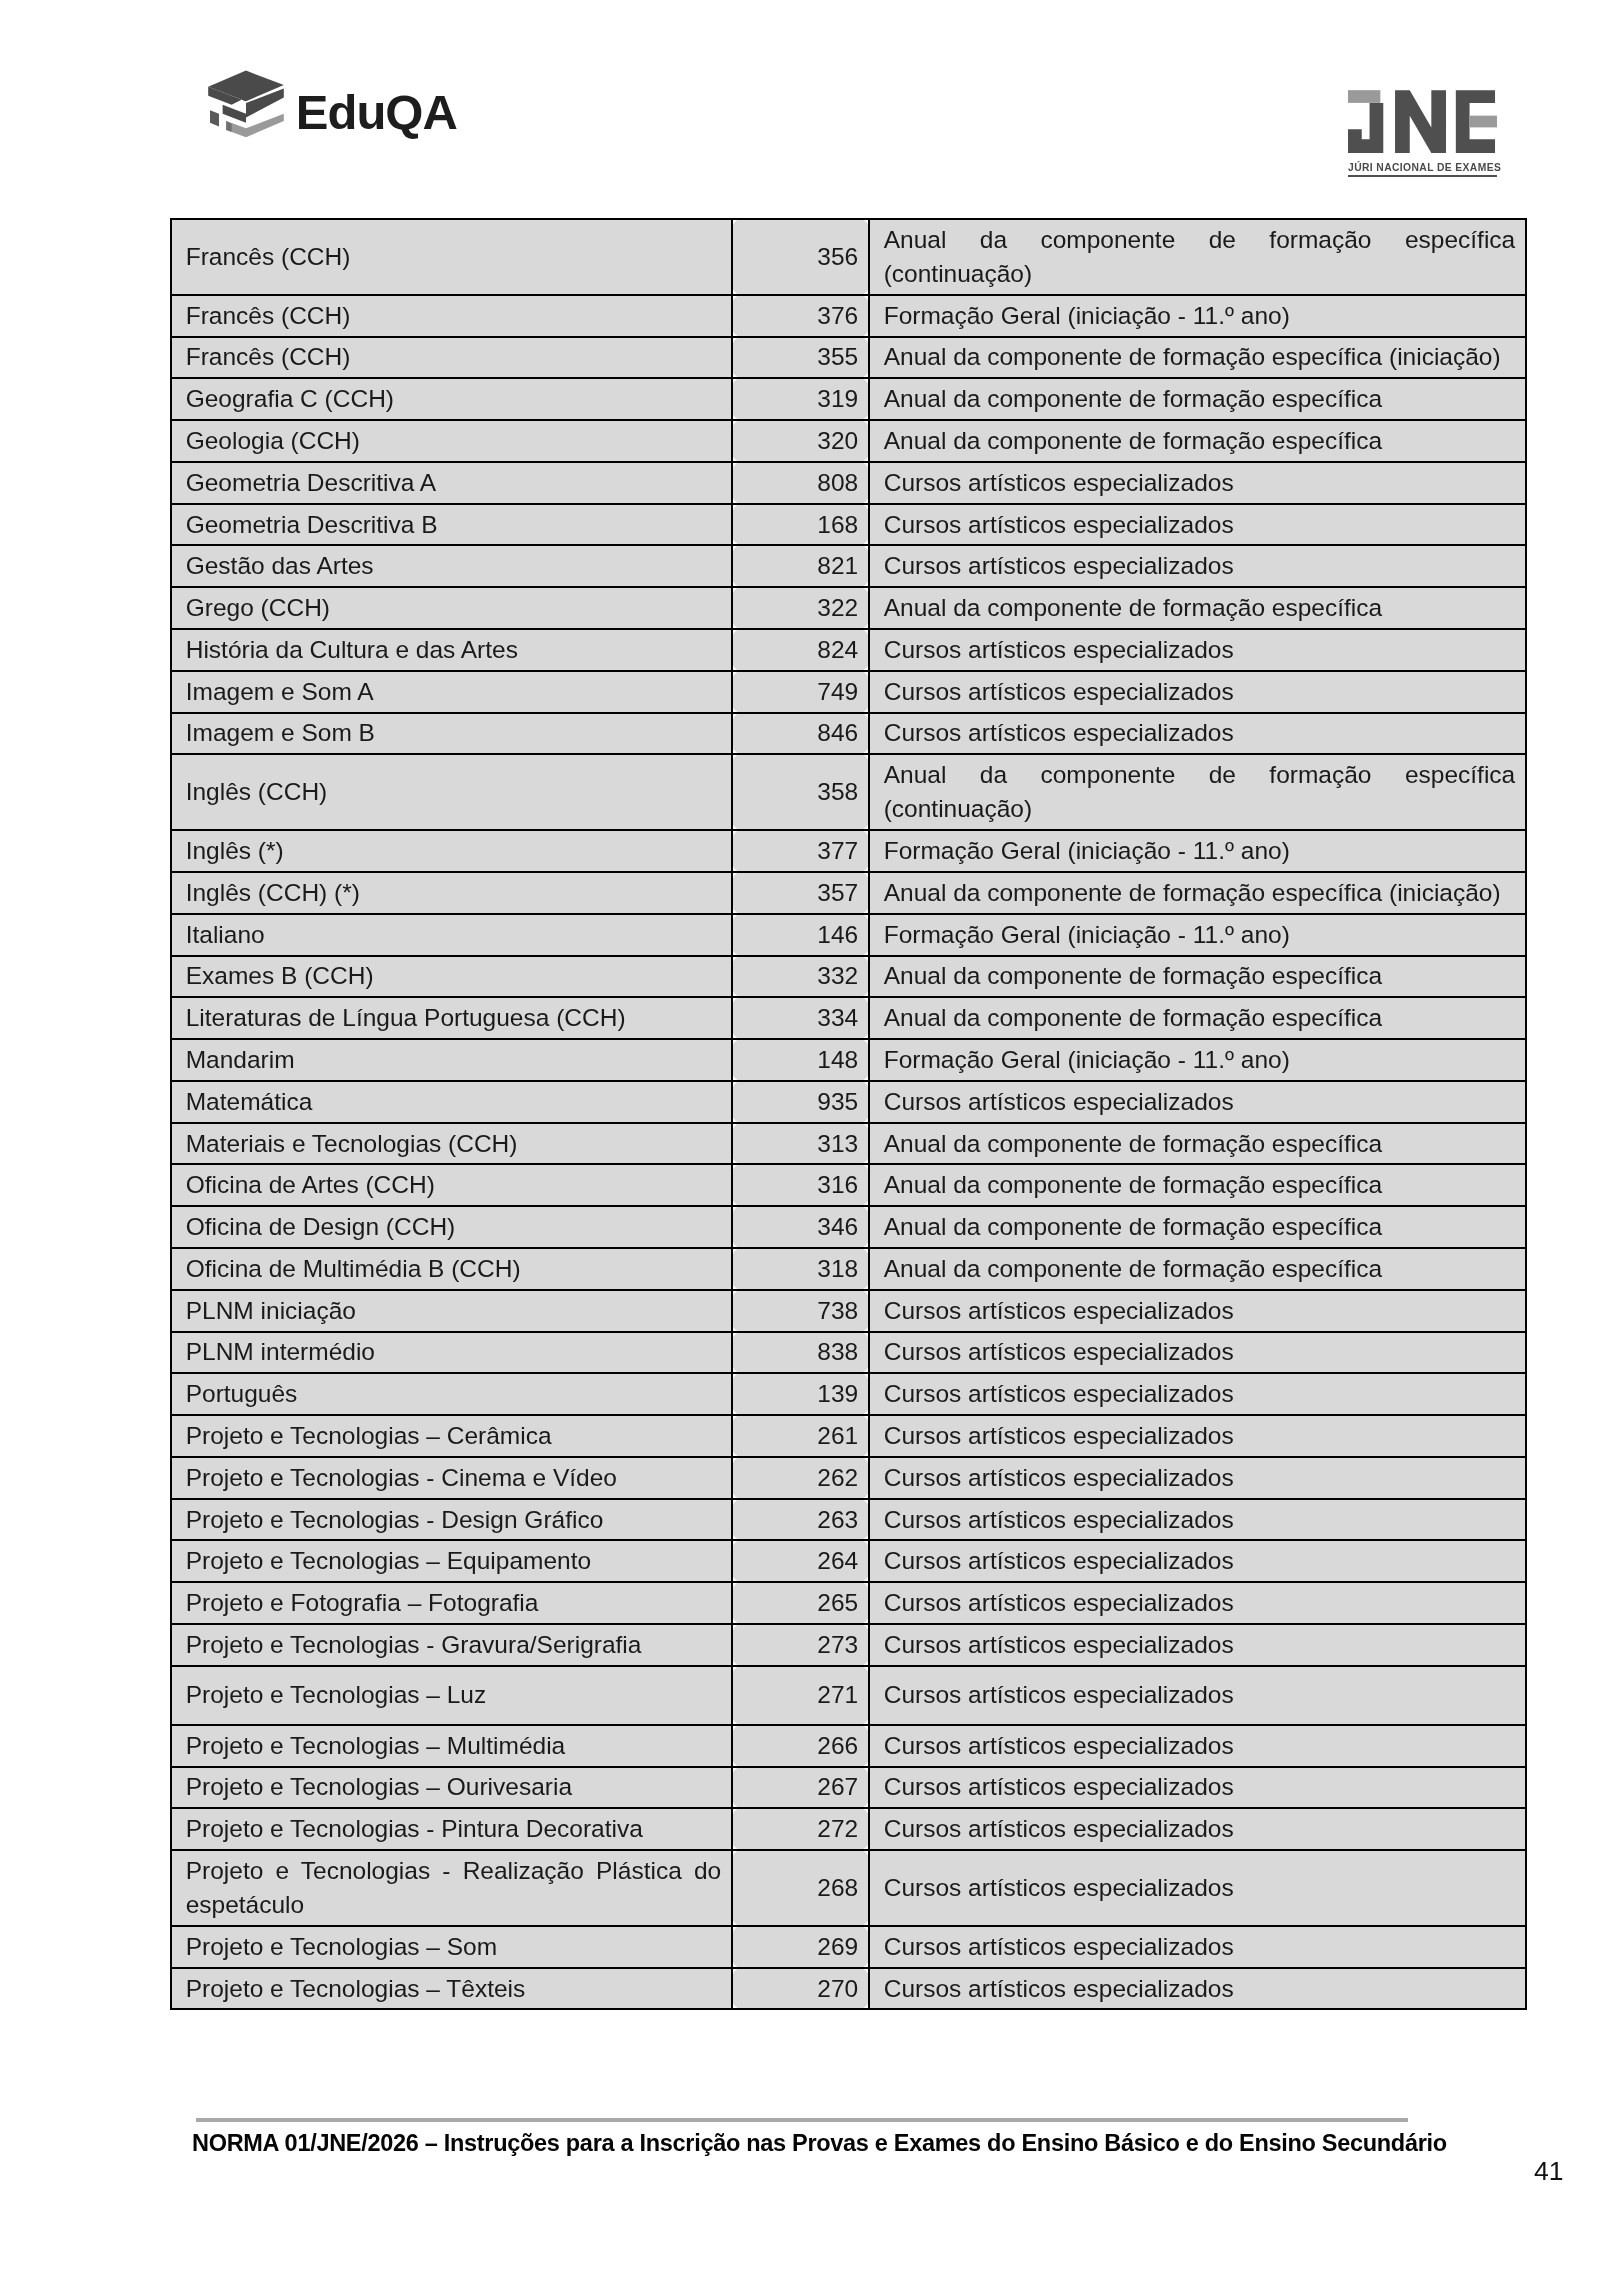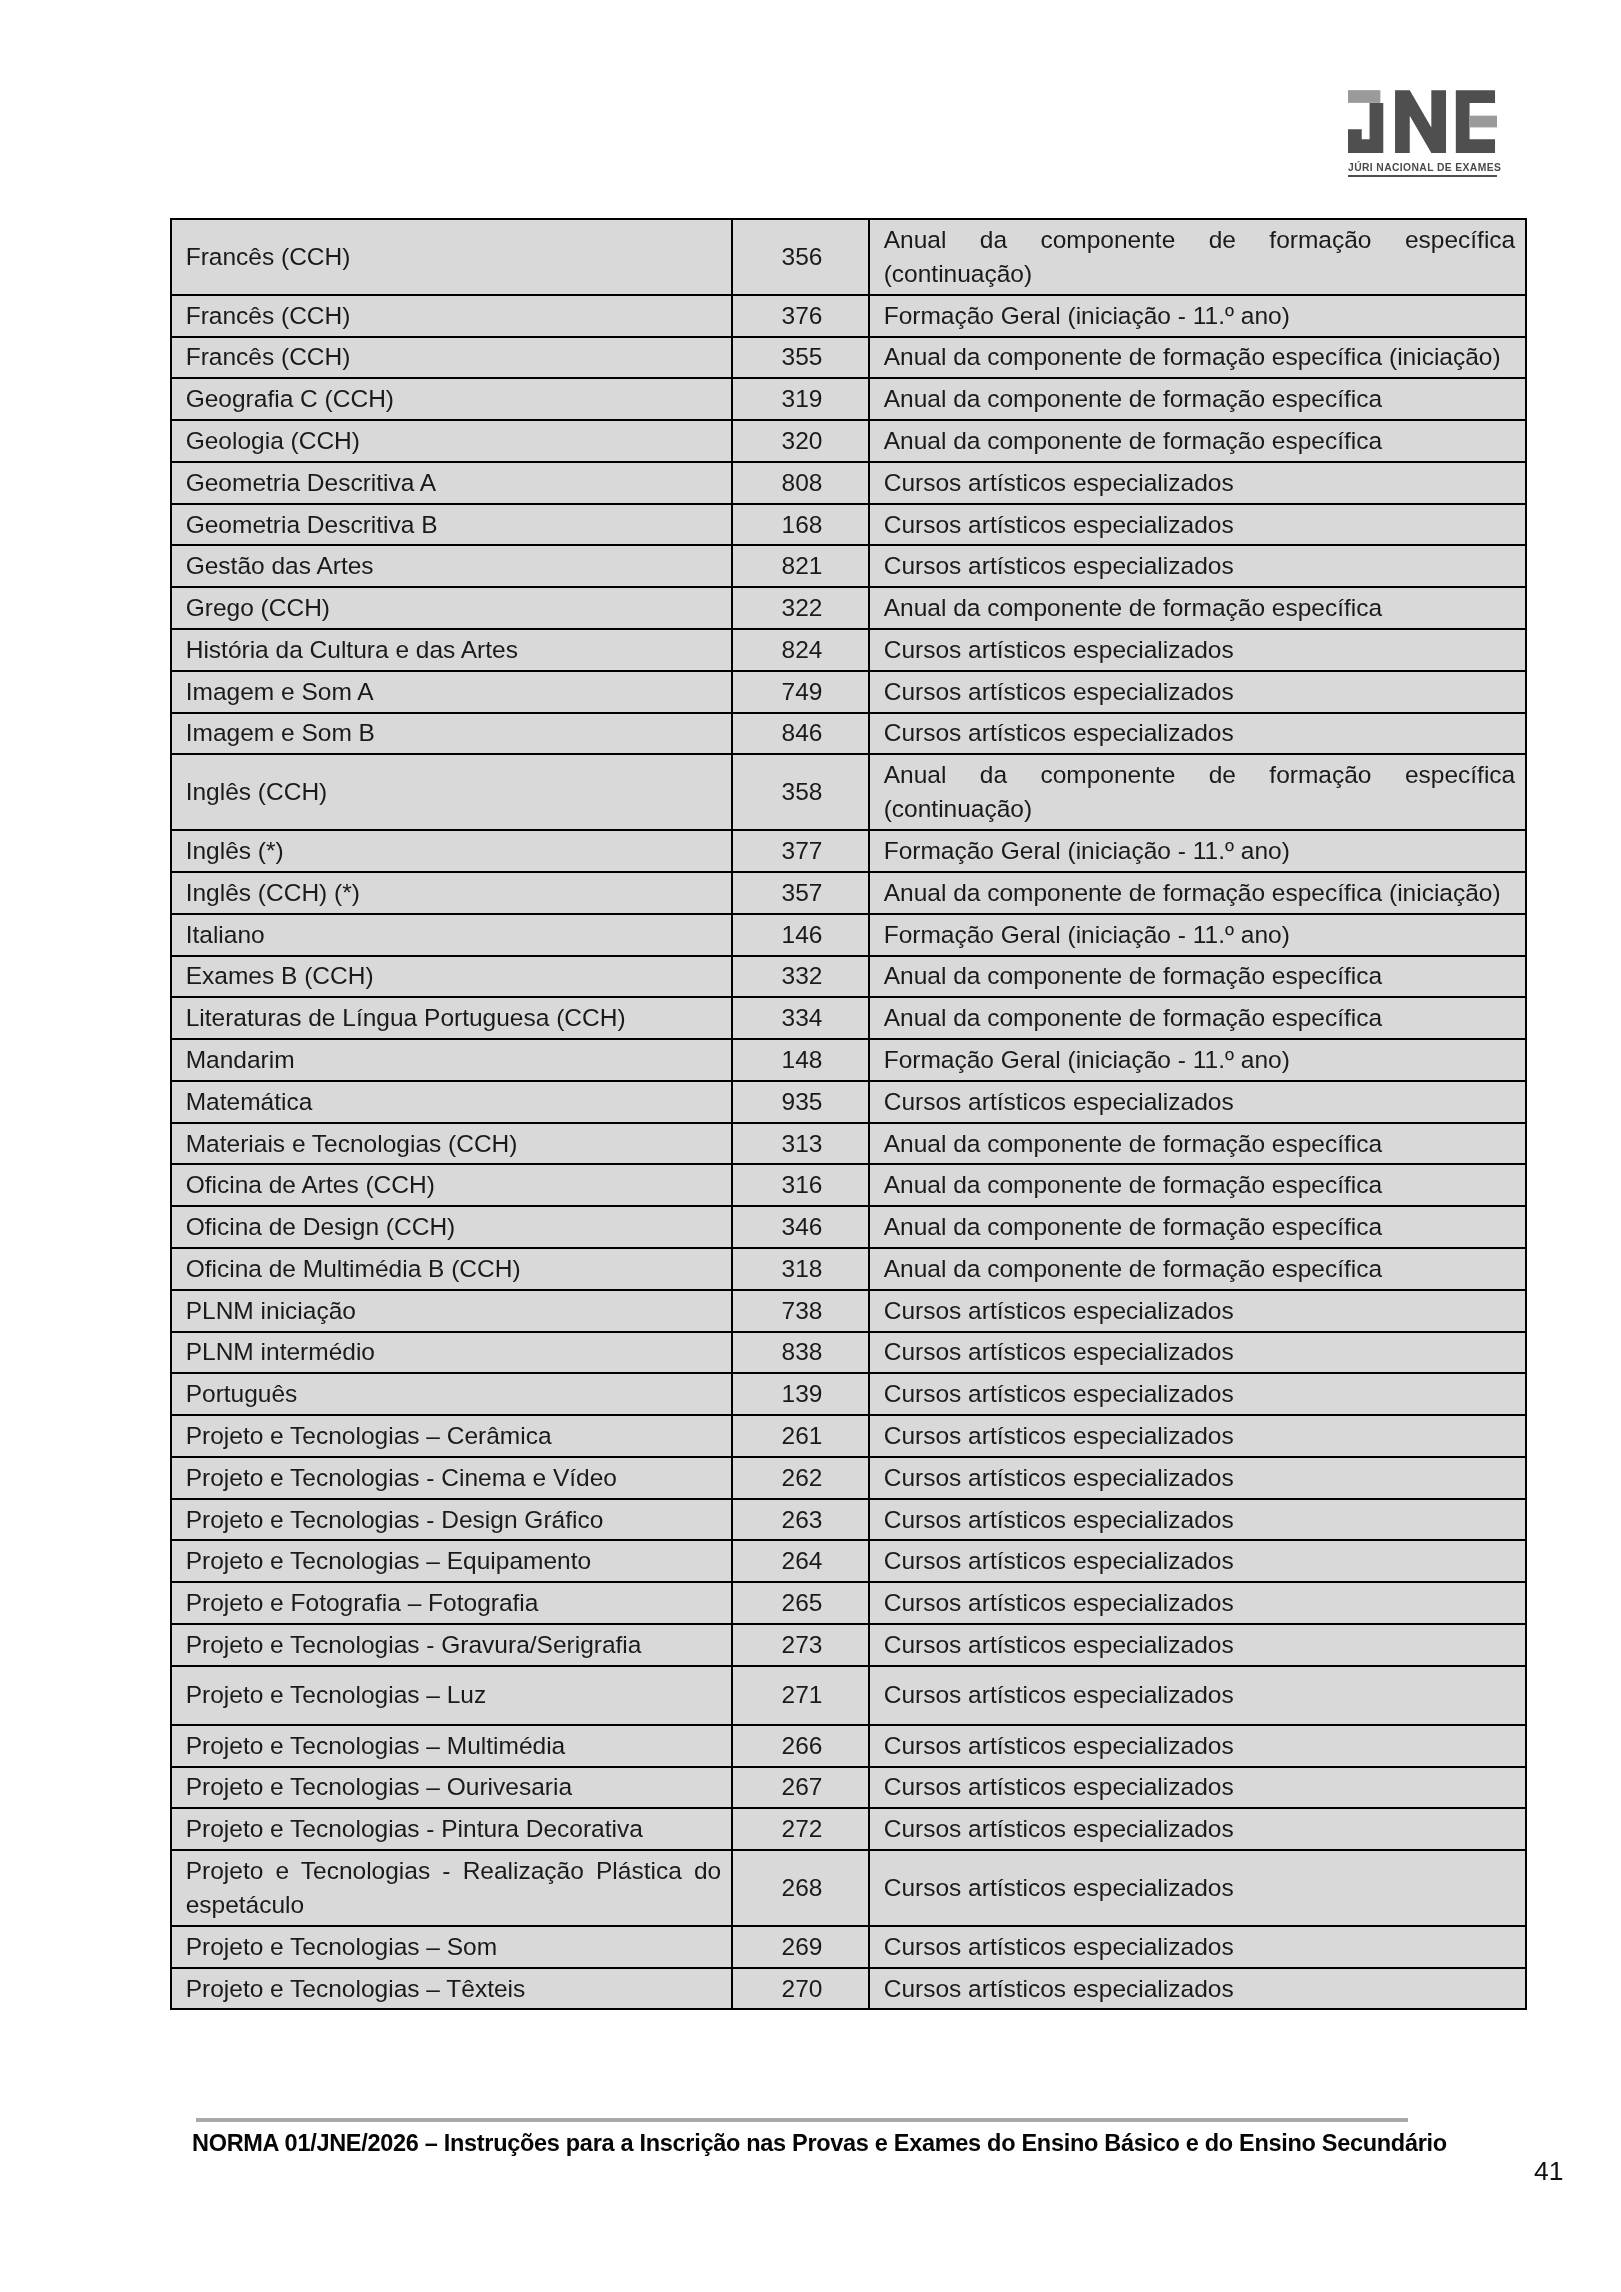--- a/index.html
+++ b/index.html
@@ -42,21 +42,21 @@
     font-size:24.5px; line-height:34px;
     color:#1a1a1a;
     padding:2.9px 9.8px 2.9px 13.7px;
     vertical-align:middle;
     text-align:justify;
     overflow:hidden;
   }
   table.codes tr { height:41px; }
   
   table.codes tr:nth-child(34) { height:59px; }
-  table.codes td.col-code { padding-left:12.7px; text-align:center; }
+  table.codes td.col-code { padding-left:12.7px; text-align:right;border-radius:10px; }
 
   
   .footer-rule {
     position:absolute; left:196px; top:2118px;
     width:1212px; height:3.9px; background:#a9a9a9;
   }
   .footer-text {
     position:absolute; left:192px; top:2130px; width:1235px;
     font-size:23.5px; font-weight:bold; color:#050505; letter-spacing:-0.3px;
     white-space:nowrap;
@@ -64,20 +64,32 @@
   .page-number {
     position:absolute; left:1534px; top:2156px;
     font-size:26.5px; color:#111;
   }
 </style>
 </head>
 <body>
 
 <div class="page">
 
+  <div class="eduqa-logo">
+    <svg width="84" height="90" viewBox="0 0 92 100">
+      <polygon points="46,4 88,20 46,38 4,22" fill="#4a4a4a"></polygon>
+      <polygon points="4,22 4,32 30,42 46,34 46,38" fill="#4a4a4a"></polygon>
+      <polygon points="46,40 88,24 88,34 46,56" fill="#4a4a4a"></polygon>
+      <polygon points="20,42 46,52 46,62 20,52" fill="#4a4a4a"></polygon>
+      <polygon points="6,48 16,52 16,66 6,62" fill="#5a5a5a"></polygon>
+      <polygon points="24,60 46,68 88,52 88,60 46,78 24,70" fill="#9a9a9a"></polygon>
+      <polygon points="24,60 24,70 30,72 30,63" fill="#6f6f6f"></polygon>
+    </svg>
+    <span class="eduqa-text">EduQA</span>
+  </div>
 
   <div class="jne-logo">
     <svg width="149" height="65" viewBox="0 0 152 66">
       <rect x="0" y="0" width="33" height="13" fill="#9a9a9a"></rect>
       <polygon points="22,13 36,13 36,64 0,64 0,40 14,40 14,50 22,50" fill="#4f4f4f"></polygon>
       <polygon points="48,0 63,0 85,38 85,0 100,0 100,64 85,64 63,26 63,64 48,64" fill="#4f4f4f"></polygon>
       <polygon points="110,0 150,0 150,13 124,13 124,50 150,50 150,64 110,64" fill="#4f4f4f"></polygon>
       <rect x="124" y="26" width="28" height="12" fill="#9a9a9a"></rect>
     </svg>
     <div class="jne-sub">JÚRI NACIONAL DE EXAMES</div>

